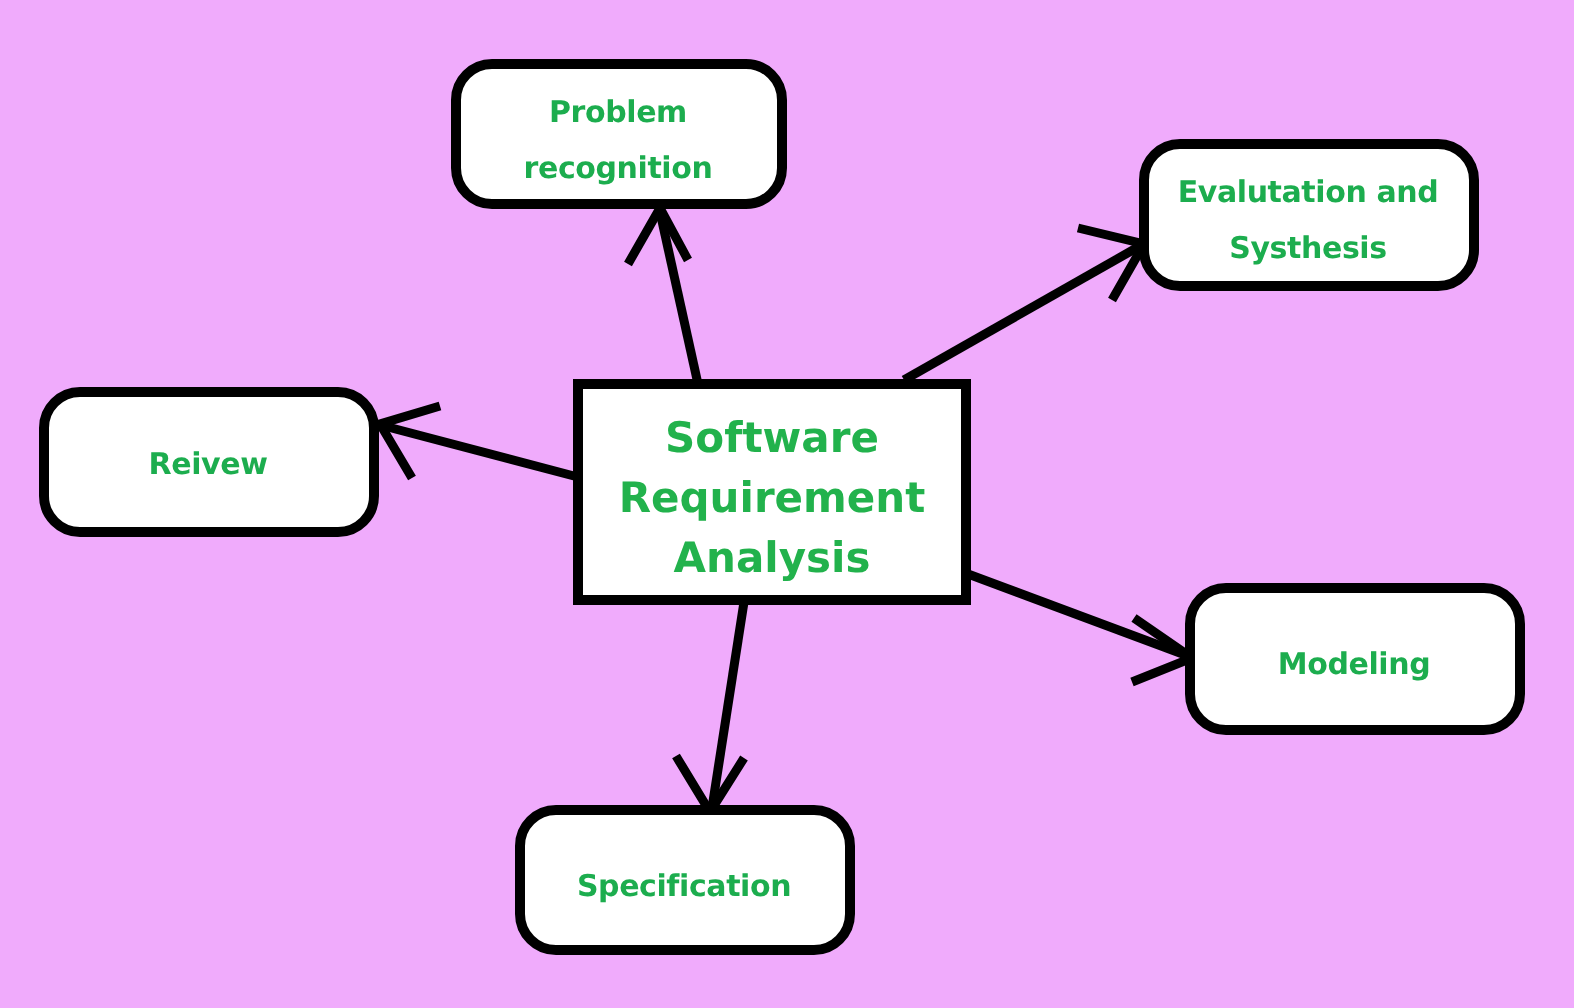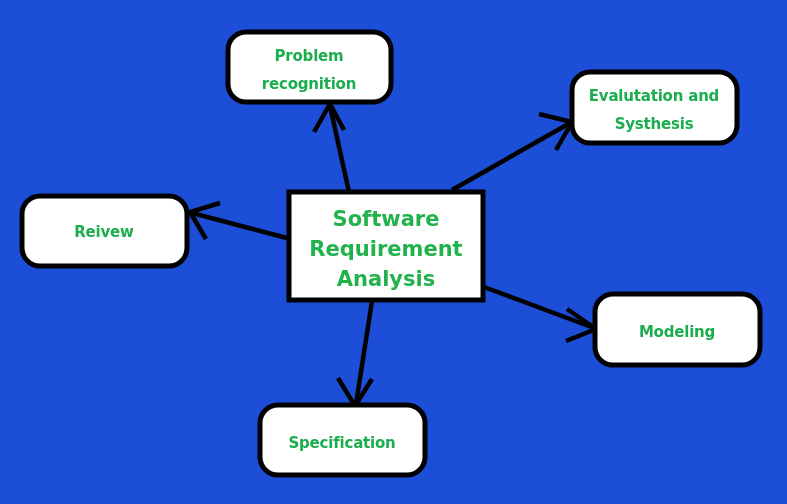--- a/index.html
+++ b/index.html
@@ -10,21 +10,21 @@
   body {
     width: 787px;
     height: 504px;
     overflow: hidden;
     font-family: "Liberation Sans", sans-serif;
   }
   #diagram-canvas {
     position: relative;
     width: 787px;
     height: 504px;
-    background: #1d4ed8;
+    background: #f0abfc;
   }
   #diagram-svg {
     position: absolute;
     top: 0;
     left: 0;
     width: 787px;
     height: 504px;
   }
   .node-shape {
     fill: #ffffff;

